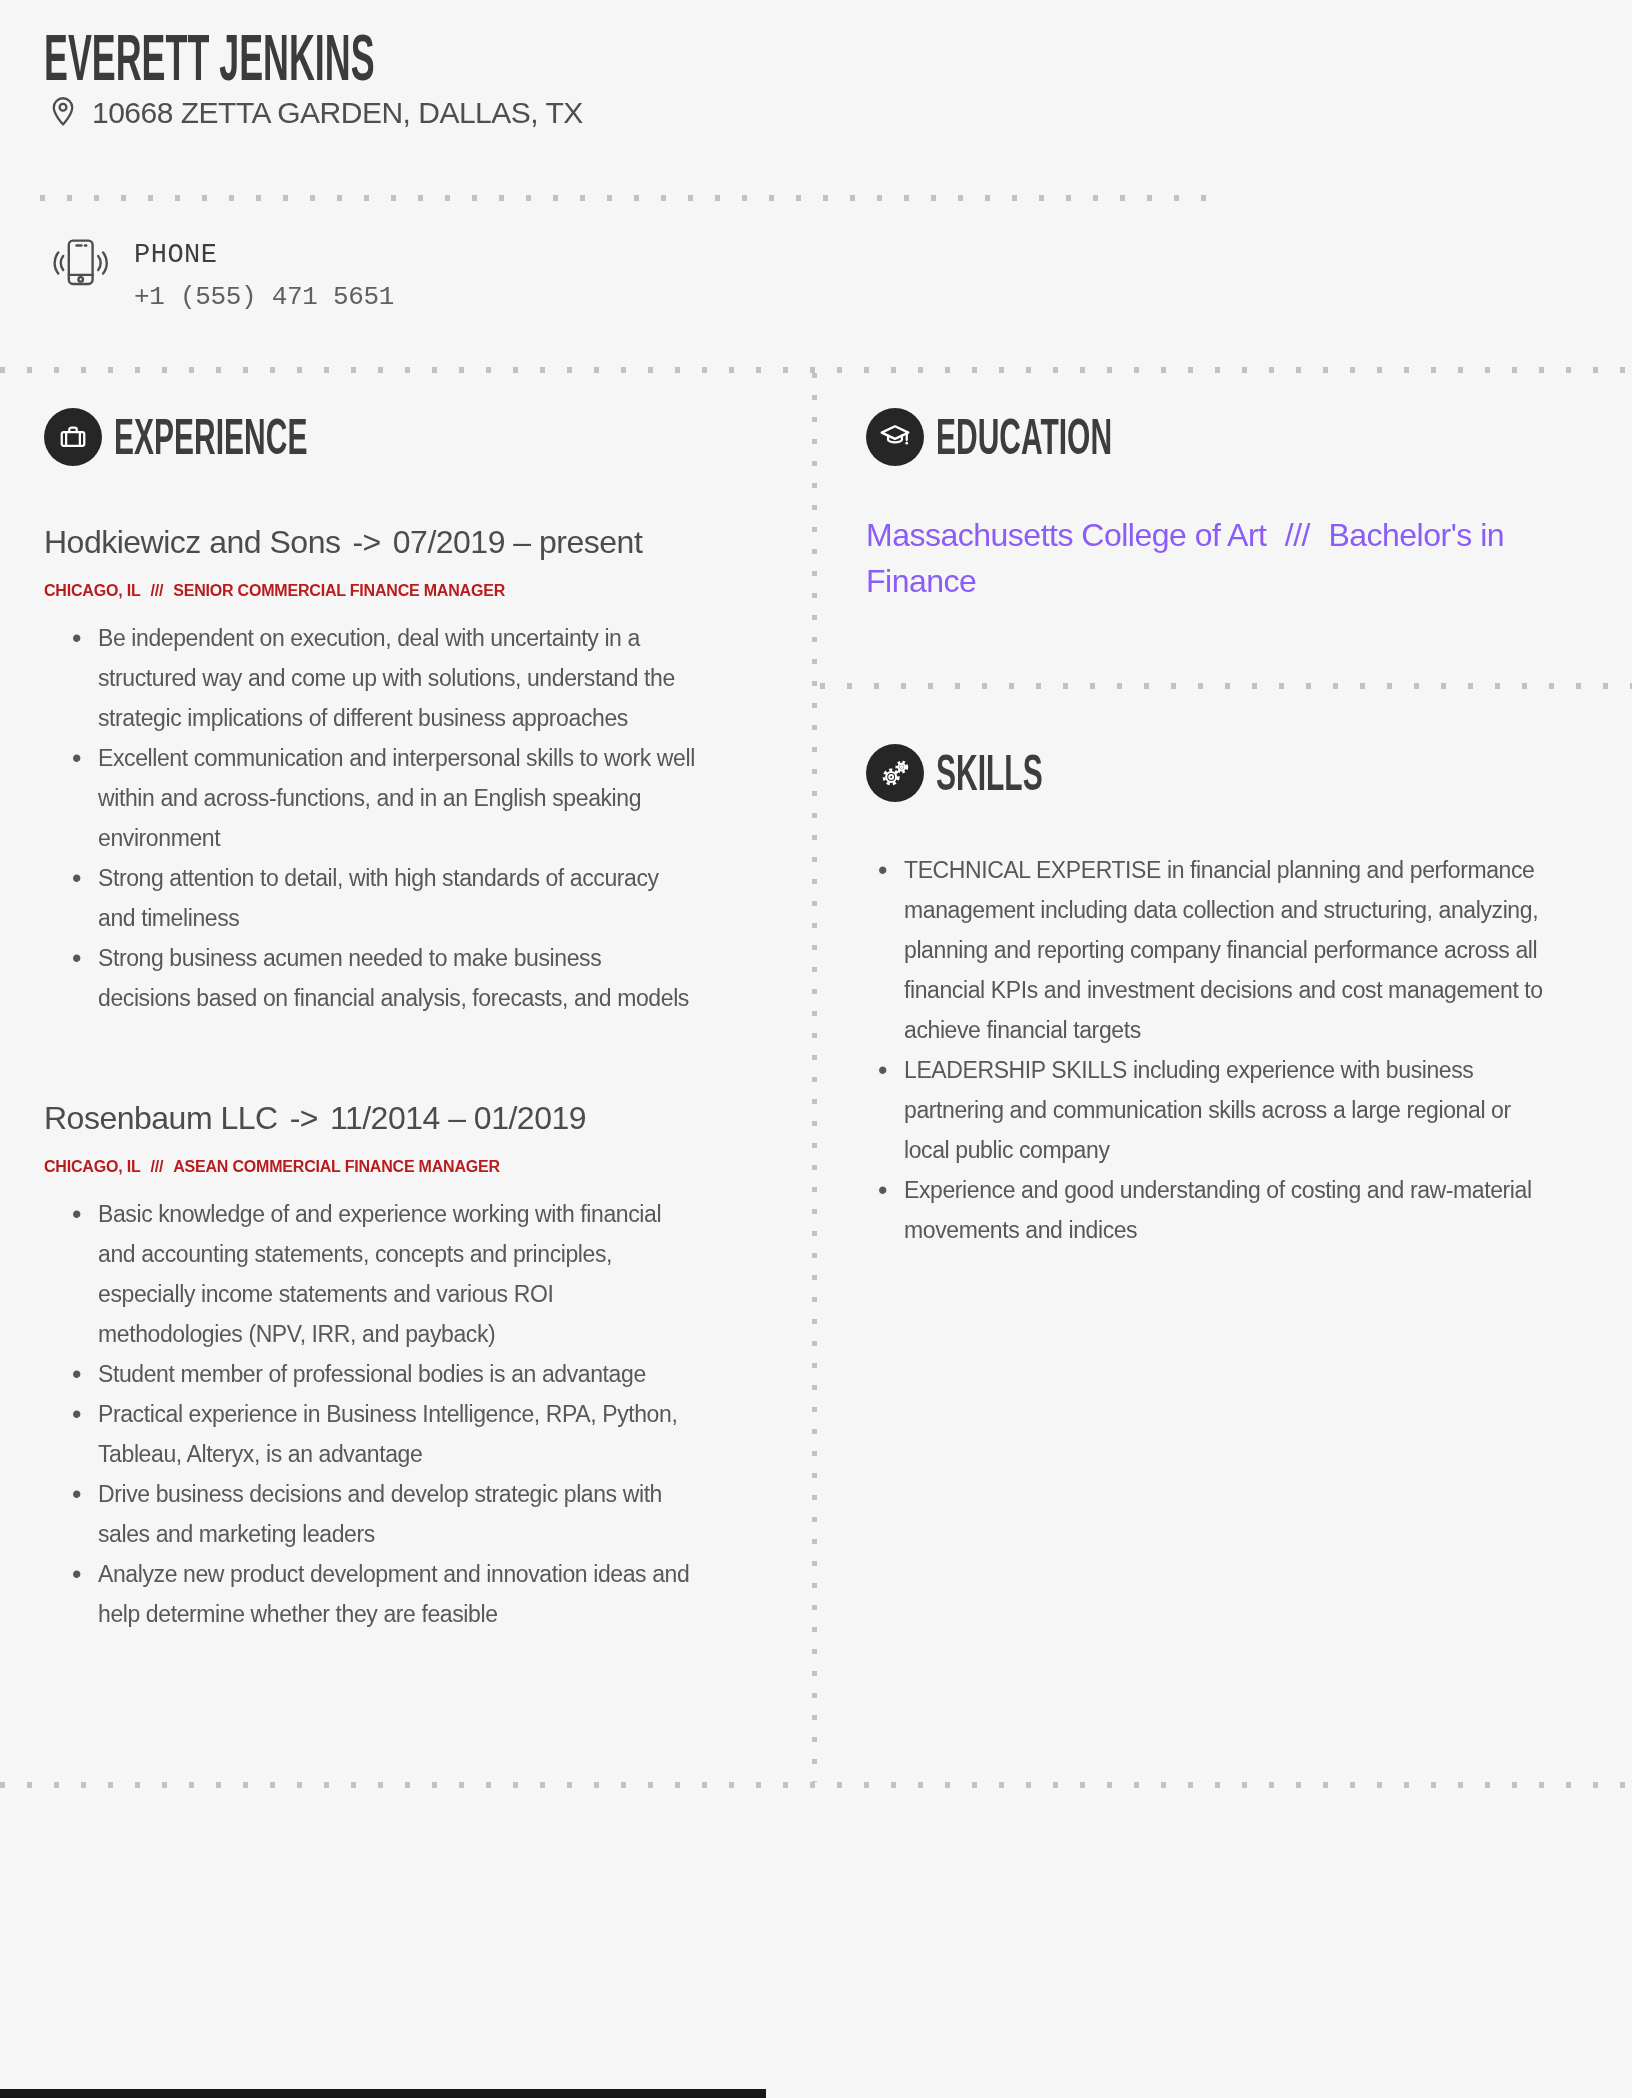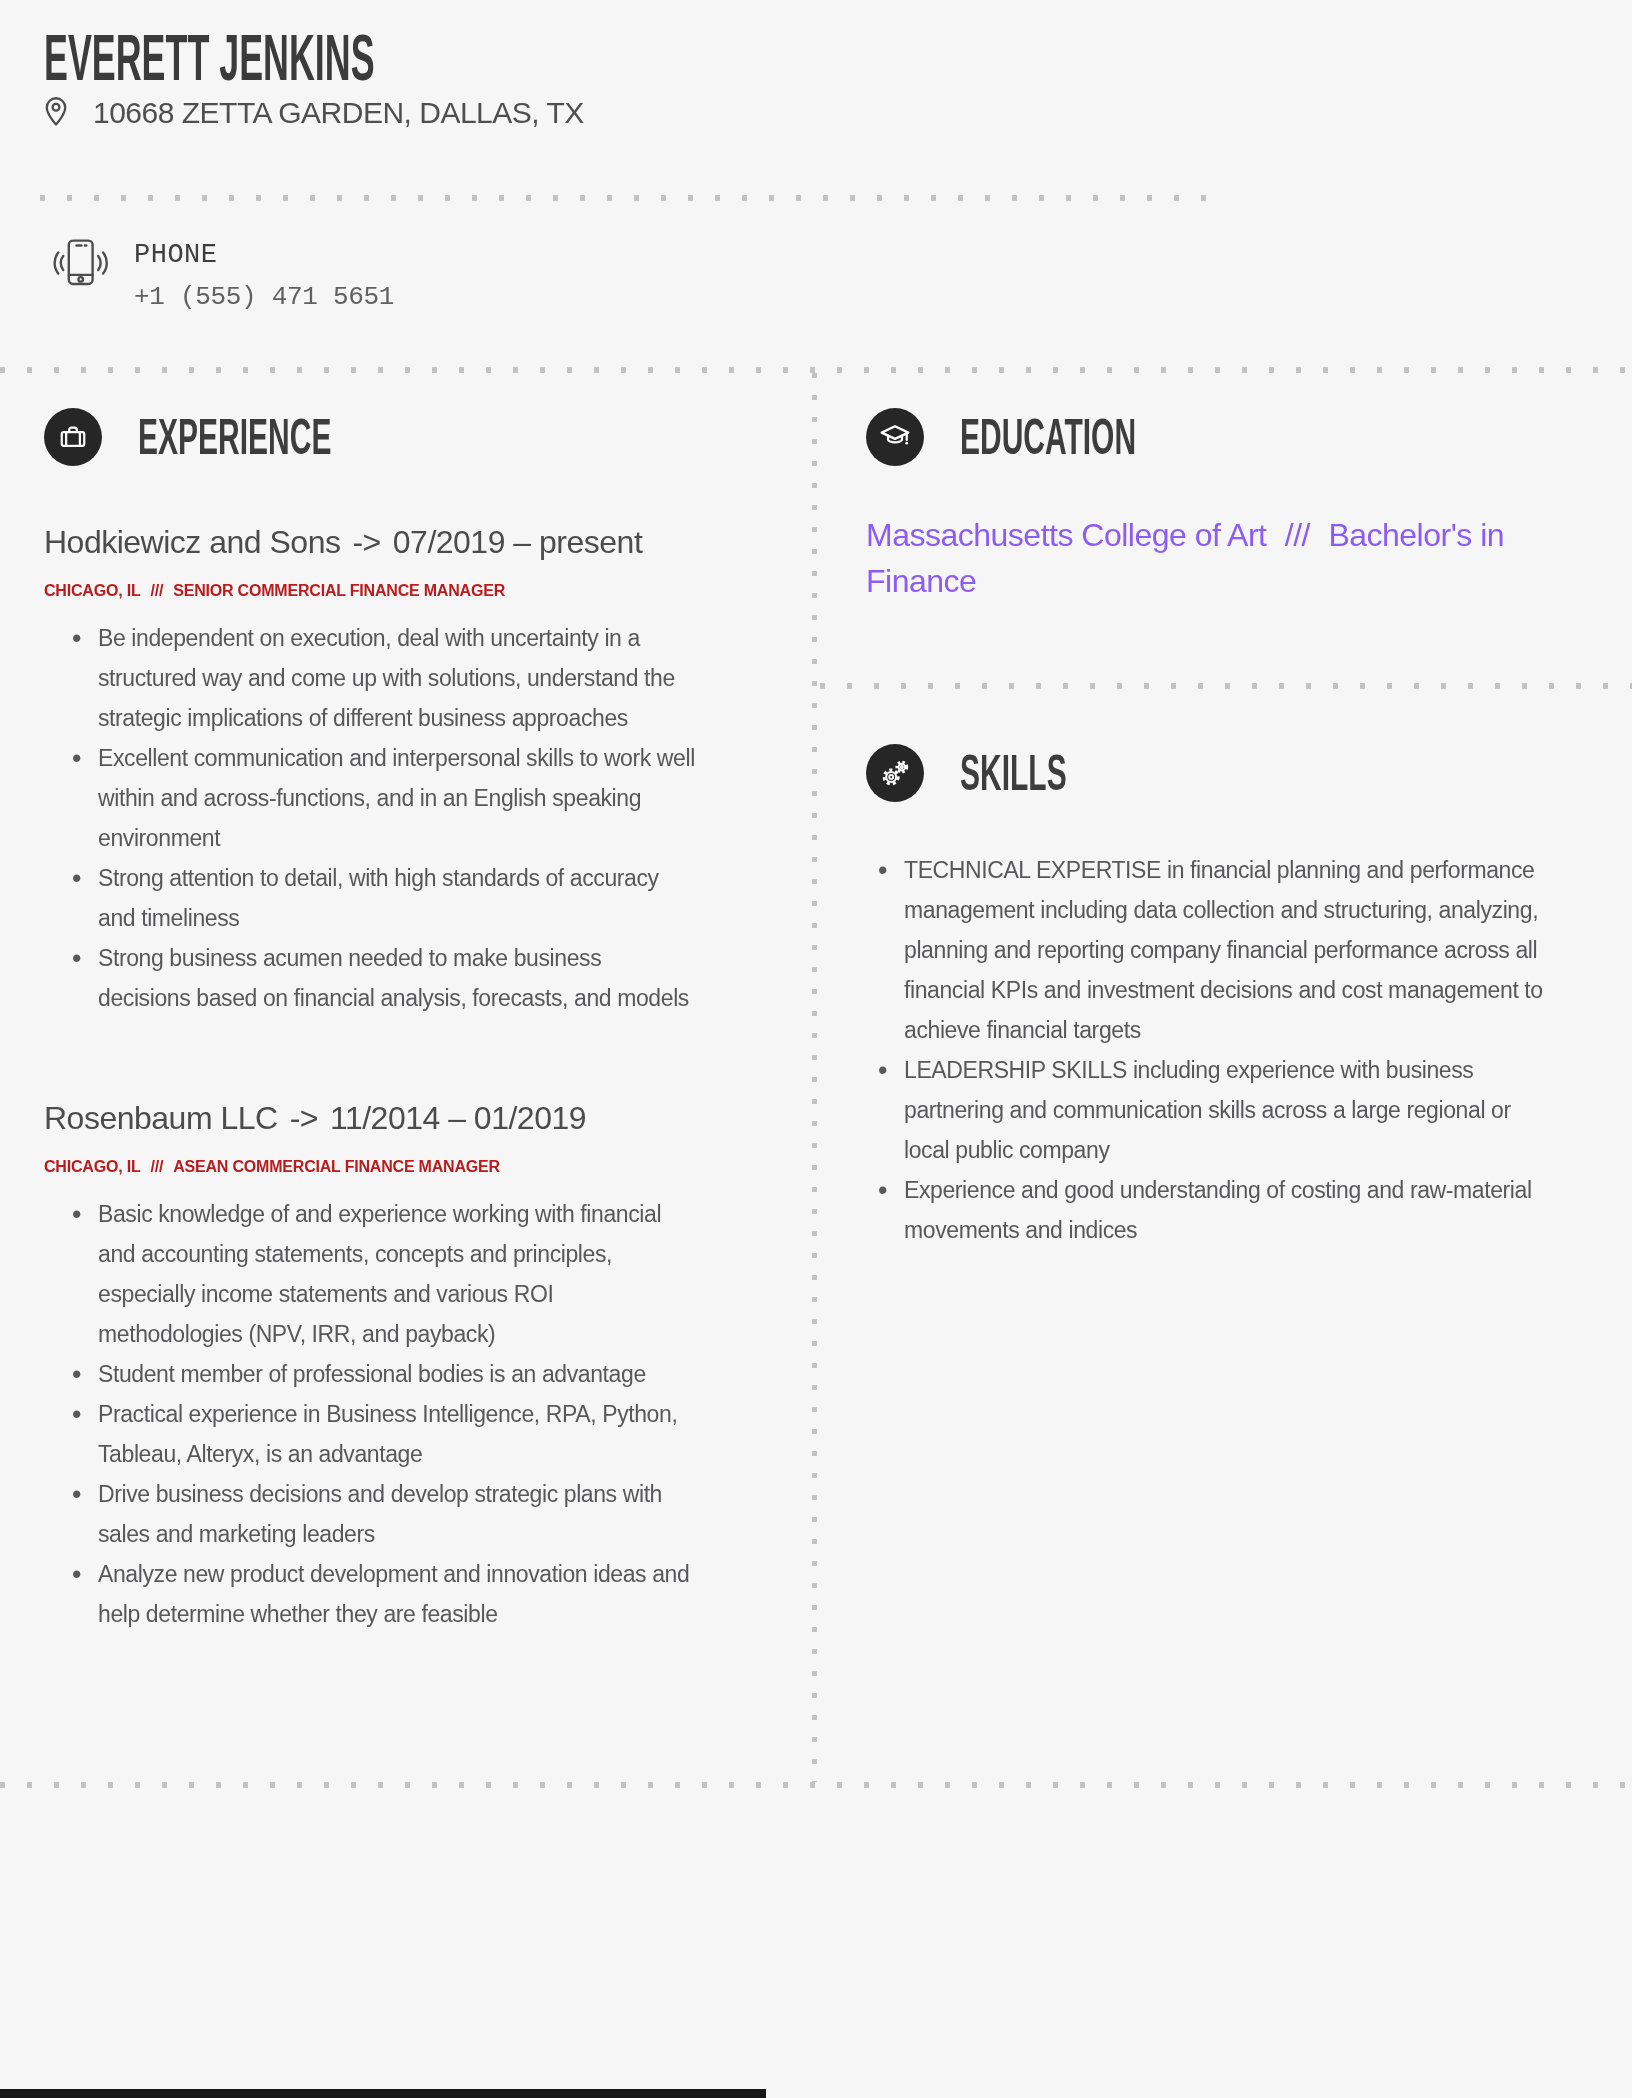--- a/index.html
+++ b/index.html
@@ -19,40 +19,40 @@
   .vdot { position: absolute; width: 5px;
     background: repeating-linear-gradient(to bottom, #c2c2c2 0 5px, transparent 5px 22px); }
 
   
   #name {
     position: absolute; top: 26px; left: 44px; margin: 0;
     font-size: 64px; font-weight: 700; color: #3b3b3b;
     line-height: 1; white-space: nowrap;
     transform: scaleX(0.56); transform-origin: 0 50%;
   }
-  #address { position: absolute; top: 94px; left: 39px;
-    display: flex; align-items: center; gap: 20px; }
+  #address { position: absolute; top: 94px; left: 46px;
+    display: flex; align-items: center; gap: 12px; }
   #address .txt { font-size: 30px; color: #4f4f4f; letter-spacing: -0.5px; }
 
   #divider1 { top: 195px; left: 40px; width: 1166px; }
   #divider2 { top: 367px; left: 0; width: 1632px; }
   #divider-bottom { top: 1782px; left: 0; width: 1632px; }
   #edu-divider { top: 683px; left: 820px; width: 812px; }
   #vline { left: 812px; top: 373px; height: 1409px; }
 
   #phone-block { position: absolute; top: 232px; left: 52px;
     display: flex; align-items: flex-start; gap: 26px; font-family: Liberation Mono, monospace; }
   .contact-label { font-size: 27px; color: #3e3e3e; letter-spacing: 0.5px; margin-top: 8px; }
   .contact-value { font-size: 26px; color: #606060; letter-spacing: -0.3px; margin-top: 12px; }
 
   
   .col-left  { position: absolute; left: 44px;  top: 408px; width: 716px; }
   .col-right { position: absolute; left: 866px; top: 408px; width: 700px; }
 
-  .sec-head { display: flex; align-items: center; gap: 36px; height: 58px; }
+  .sec-head { display: flex; align-items: center; gap: 12px; height: 58px; }
   .badge { width: 58px; height: 58px; border-radius: 50%; background: #262626;
     display: flex; align-items: center; justify-content: center; flex: 0 0 58px; }
   .sec-title { font-size: 50px; font-weight: 700; color: #3d3d3d; line-height: 1;
     white-space: nowrap; transform: scaleX(0.6); transform-origin: 0 50%; }
 
   
   .job { margin-top: 56px; }
   .job ~ .job { margin-top: 80px; }
   .job-titleline { font-size: 32px; color: #4c4c4c; letter-spacing: -0.5px;
     line-height: 40px; white-space: nowrap; }

